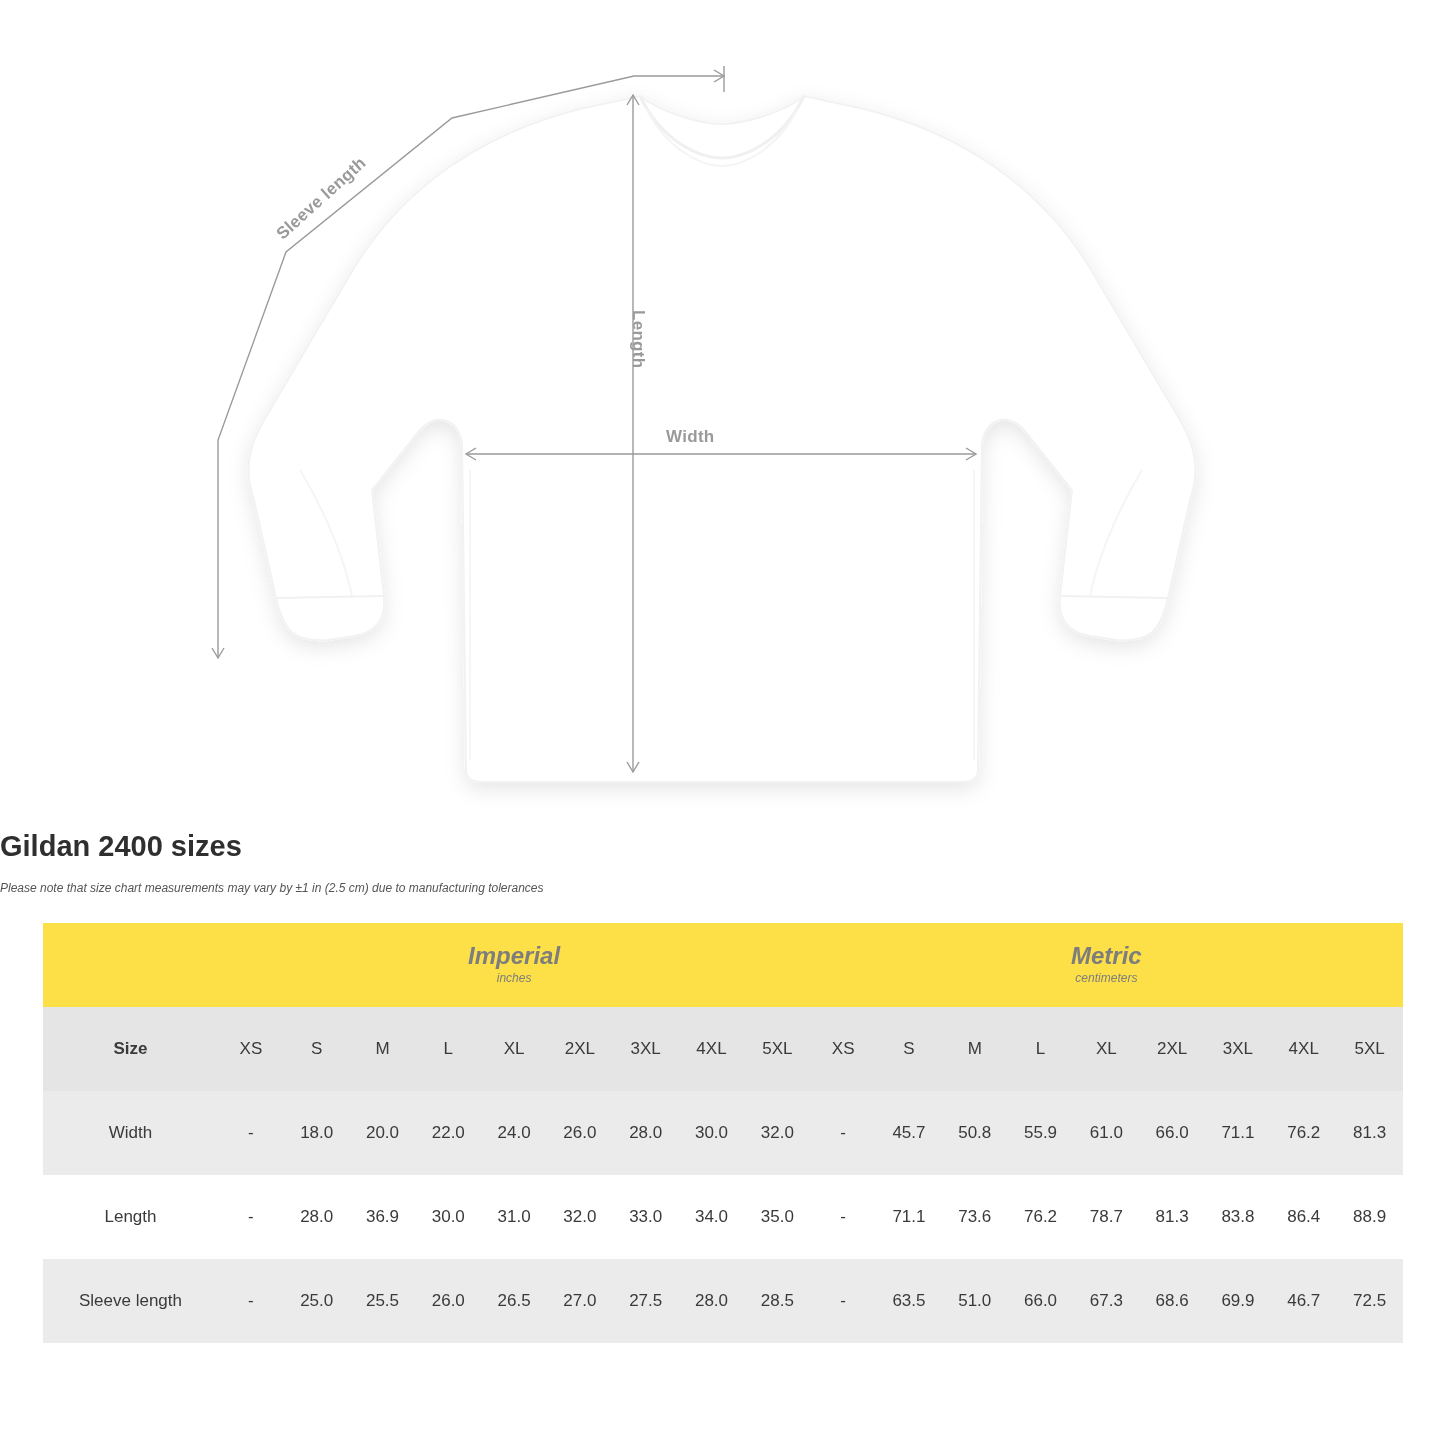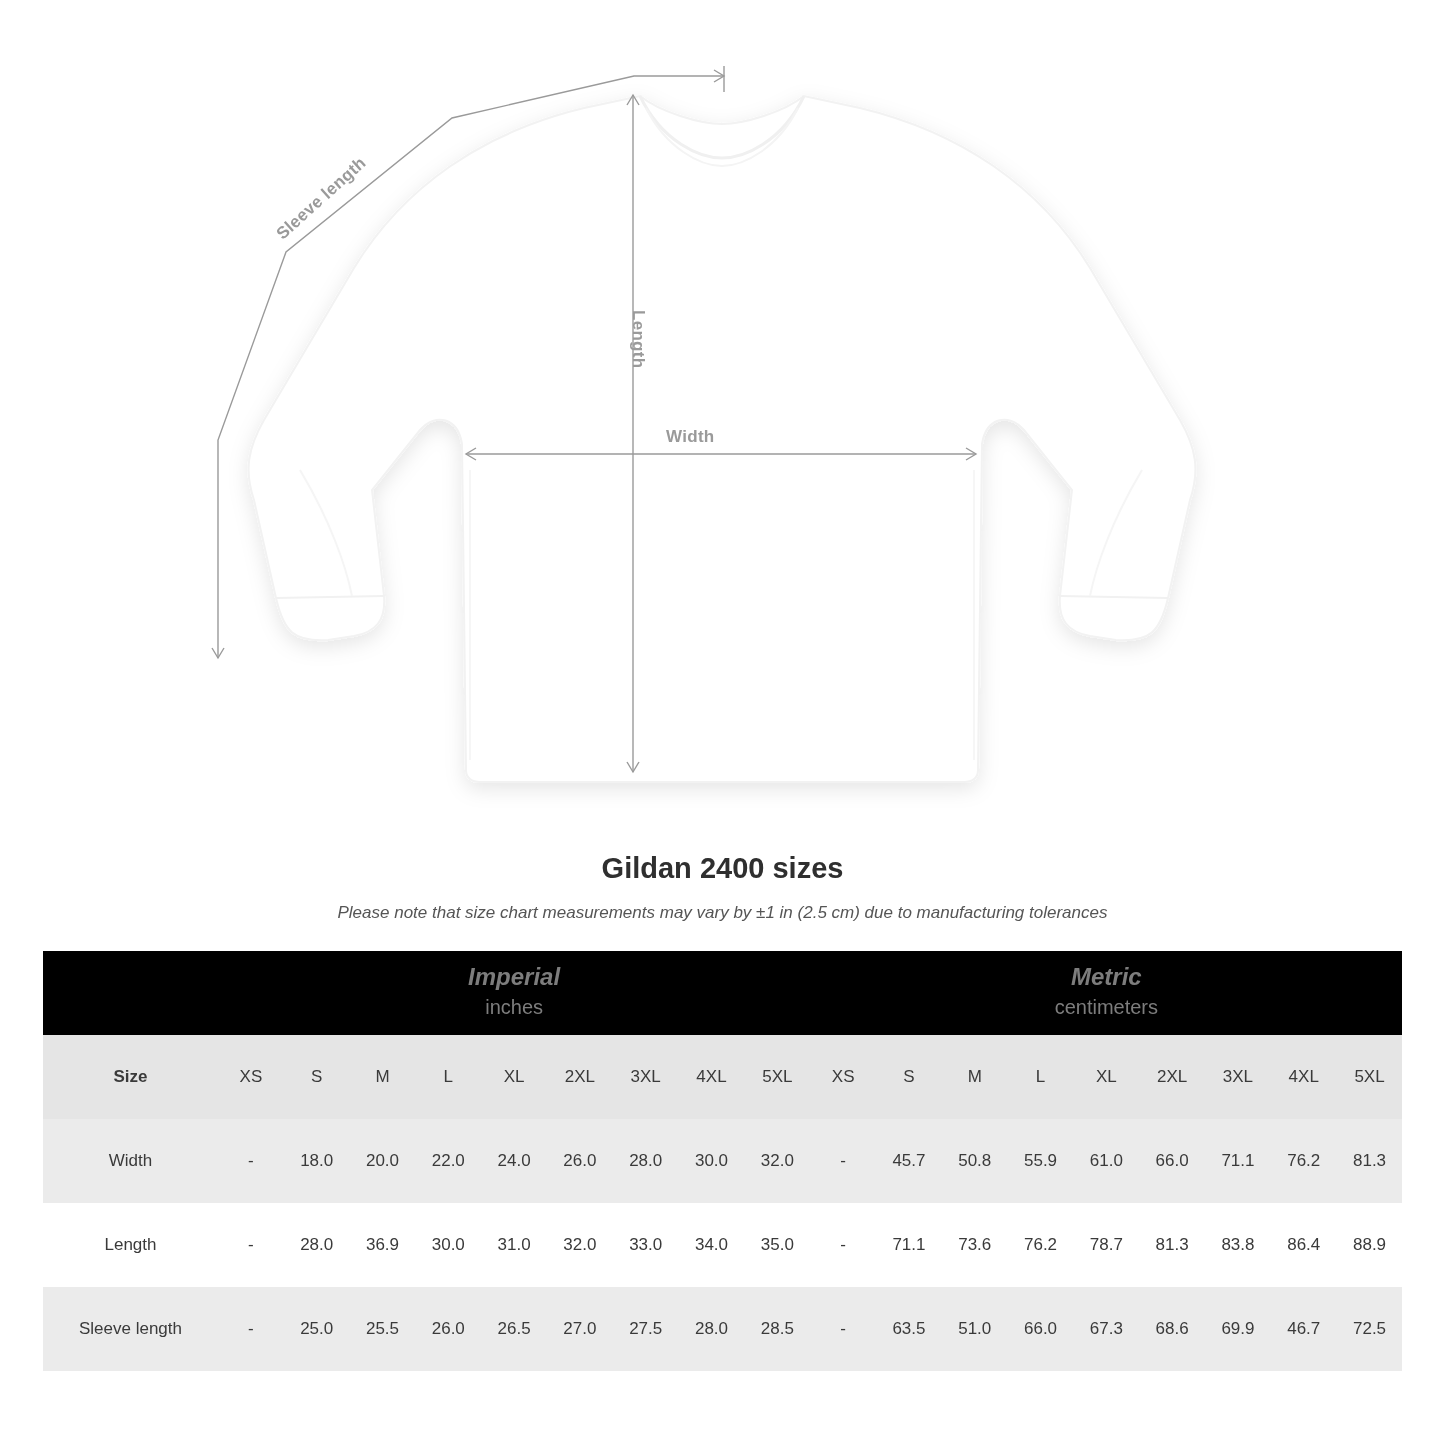--- a/index.html
+++ b/index.html
@@ -51,31 +51,30 @@
   }
   #label-sleeve {
     left: 286px;
     top: 224px;
     transform: rotate(-42deg);
     transform-origin: left bottom;
   }
 
   
   .title-block {
-    text-align: center;
-    margin-top: 22px;
+    text-align: left;
   }
   .chart-title {
     font-size: 29px;
     font-weight: bold;
     color: #2f2f2f;
     margin: 0;
   }
   .chart-note {
-    font-size: 17px;
+    font-size: 12px;
     font-style: italic;
     color: #555555;
     margin: 18px 0 0 0;
   }
 
   
   .table-wrap {
     margin: 28px 43px 0 43px;
   }
   table.size-table {
@@ -86,32 +85,33 @@
   table.size-table td, table.size-table th {
     text-align: center;
     font-size: 17px;
     color: #3a3a3a;
     font-weight: normal;
     padding: 0;
     height: 84px;
     vertical-align: middle;
   }
   .unit-head-row td {
-    background: #000000;
+    background: #fde047;
     height: 108px;
   }
   .unit-name {
     font-size: 24px;
     font-style: italic;
     font-weight: bold;
     color: #7d7d7d;
     line-height: 1.15;
   }
   .unit-sub {
-    font-size: 20px;
+    font-size: 12px;
+    font-style: italic;
     color: #7d7d7d;
     line-height: 1.6;
   }
   .head-row td {
     background: #e5e5e5;
     font-weight: bold;
     font-size: 17px;
     color: #3a3a3a;
   }
   .head-row td.rowlabel {

